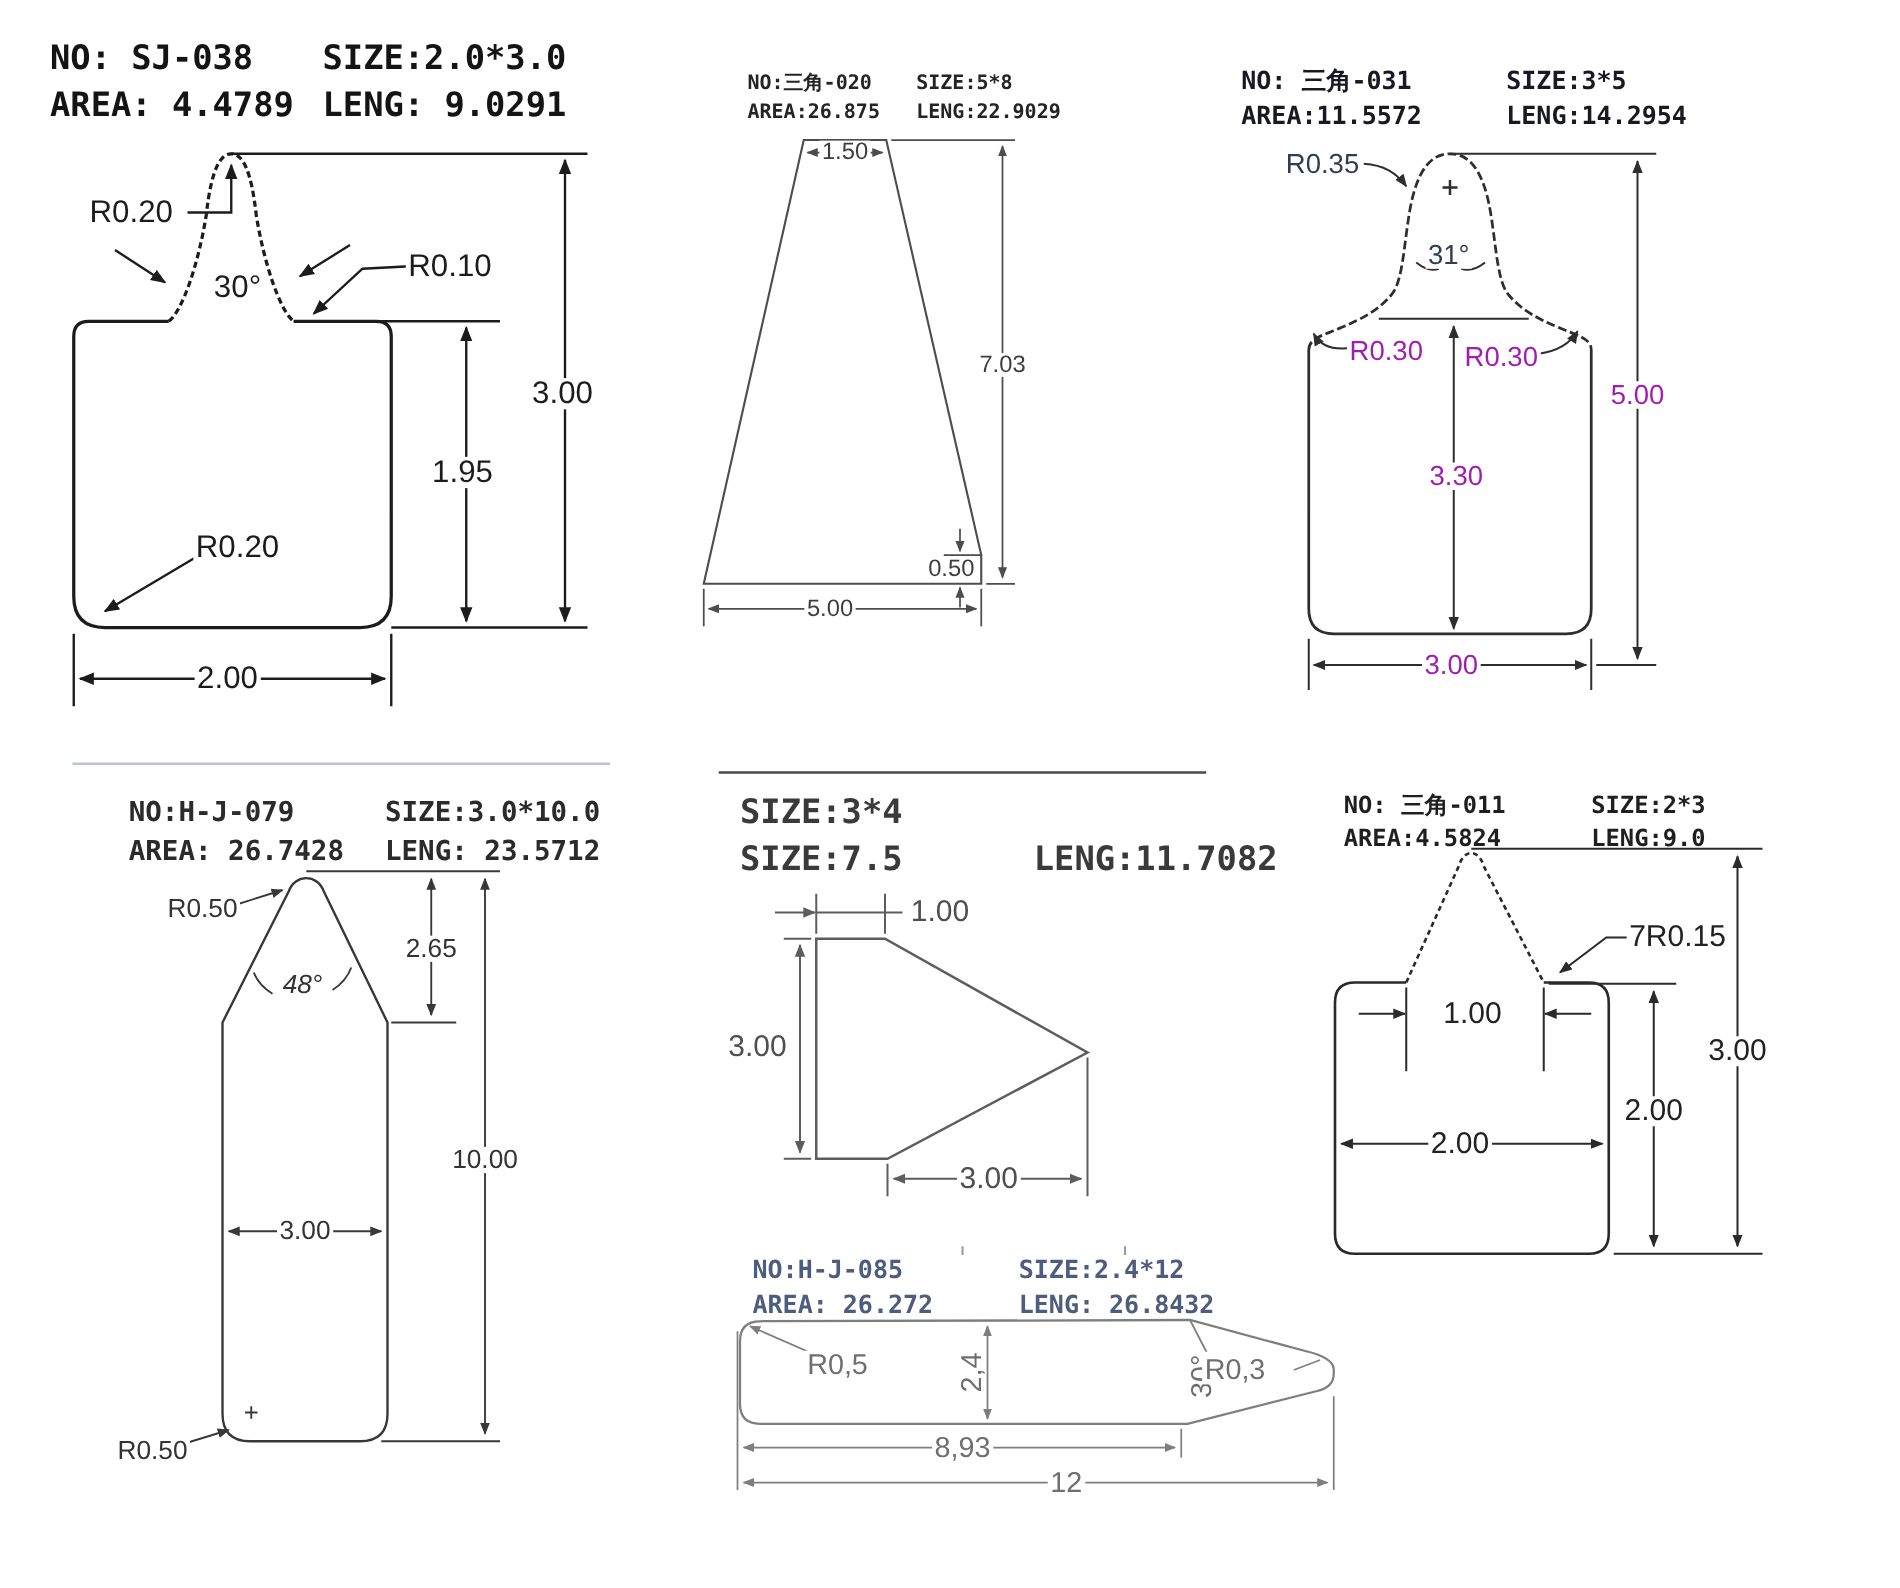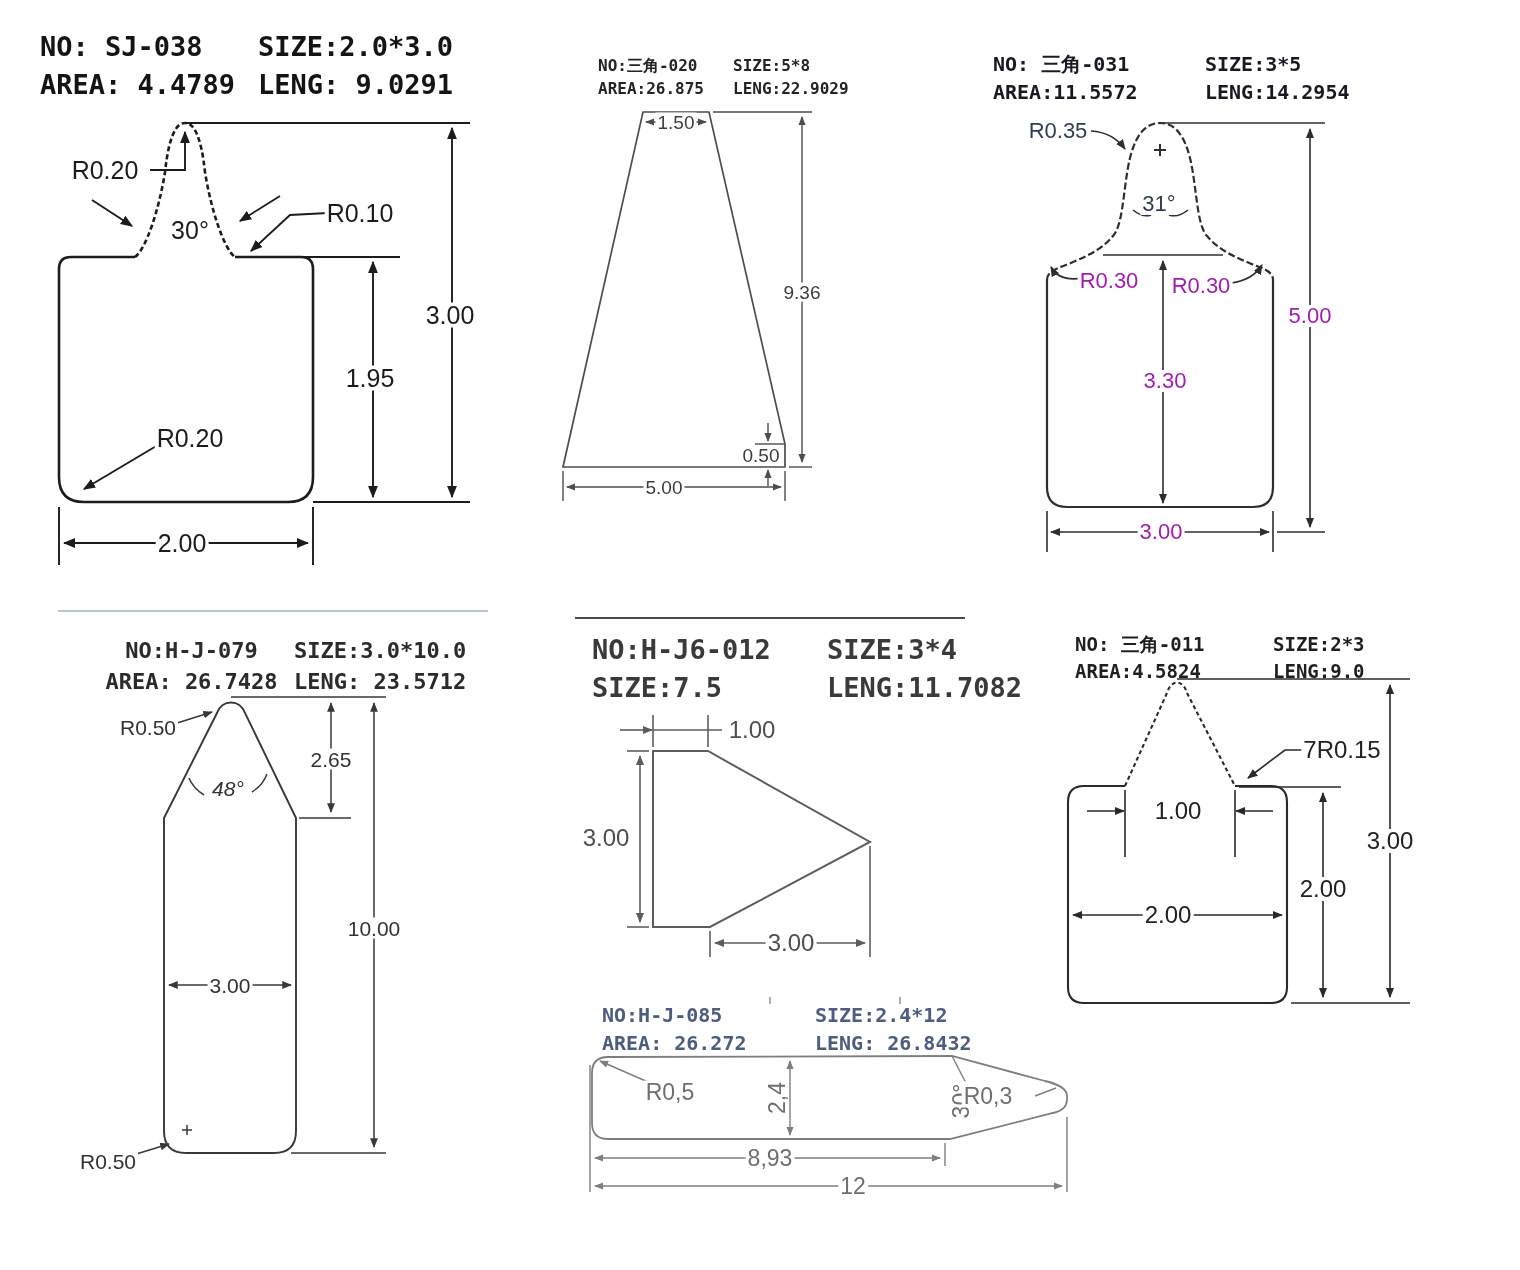--- a/index.html
+++ b/index.html
@@ -122,21 +122,21 @@
         <path d="M252,72 L252,417" marker-start="url(#a2)" marker-end="url(#a2)"></path>
         <path d="M205,399 L235,399"></path>
         <path d="M218,378 L218,396" marker-end="url(#a2)"></path>
         <path d="M218,441 L218,425" marker-end="url(#a2)"></path>
         <path d="M13,426 L13,456"></path>
           <path d="M235,426 L235,456"></path>
         <path d="M17,442 L231,442" marker-start="url(#a2)" marker-end="url(#a2)"></path>
       </g>
     </svg>
     <span class="dim" style="left:126px;top:77px;">1.50</span>
-    <span class="dim" style="left:252px;top:247px;">9.36</span>
+    <span class="dim" style="left:252px;top:247px;">7.03</span>
     <span class="dim" style="left:211px;top:410px;">0.50</span>
     <span class="dim" style="left:114px;top:442px;">5.00</span>
   </div>
 
   <div class="panel p3" style="left:985px;top:40px;width:430px;height:545px;">
     <div class="hdr" style="left:8px;top:10px;">
       <div class="hl">
           <span class="c1">NO: 三角-031</span>
           <span>SIZE:3*5</span>
         </div>
@@ -176,21 +176,21 @@
     </svg>
     <span class="dim dk" style="left:73px;top:91px;">R0.35</span>
     <span class="dim dk" style="left:174px;top:164px;">31°</span>
     <span class="dim" style="left:124px;top:241px;">R0.30</span>
     <span class="dim" style="left:216px;top:246px;">R0.30</span>
     <span class="dim" style="left:325px;top:276px;">5.00</span>
     <span class="dim" style="left:180px;top:341px;">3.30</span>
     <span class="dim" style="left:176px;top:492px;">3.00</span>
   </div>
 
-  <div class="panel p4" style="left:41px;top:625px;width:420px;height:575px;text-align:center;">
+  <div class="panel p4" style="left:55px;top:625px;width:420px;height:575px;">
     <div class="hdr" style="left:48px;top:10px;">
       <div class="hl">
           <span class="c1">NO:H-J-079</span>
           <span>SIZE:3.0*10.0</span>
         </div>
       <div class="hl">
           <span class="c1">AREA: 26.7428</span>
           <span>LENG: 23.5712</span>
         </div>
     </div>
@@ -221,21 +221,20 @@
     <span class="dim" style="left:187px;top:163px;font-style:italic;">48°</span>
     <span class="dim" style="left:290px;top:134px;">2.65</span>
     <span class="dim" style="left:333px;top:303px;">10.00</span>
     <span class="dim" style="left:189px;top:360px;">3.00</span>
     <span class="dim" style="left:67px;top:536px;">R0.50</span>
   </div>
 
   <div class="panel p5" style="left:570px;top:605px;width:400px;height:420px;">
     <div class="hdr" style="left:22px;top:26px;">
       <div class="hl">
-          <span class="c1">NO:H-J6-012</span>
           <span>SIZE:3*4</span>
         </div>
       <div class="hl">
           <span class="c1">SIZE:7.5</span>
           <span>LENG:11.7082</span>
         </div>
     </div>
     <svg width="400" height="420" viewBox="0 0 400 420">
       <defs>
           <marker id="a5" viewBox="0 0 10 10" refX="9" refY="5" markerWidth="6.5" markerHeight="6.5" orient="auto-start-reverse">

